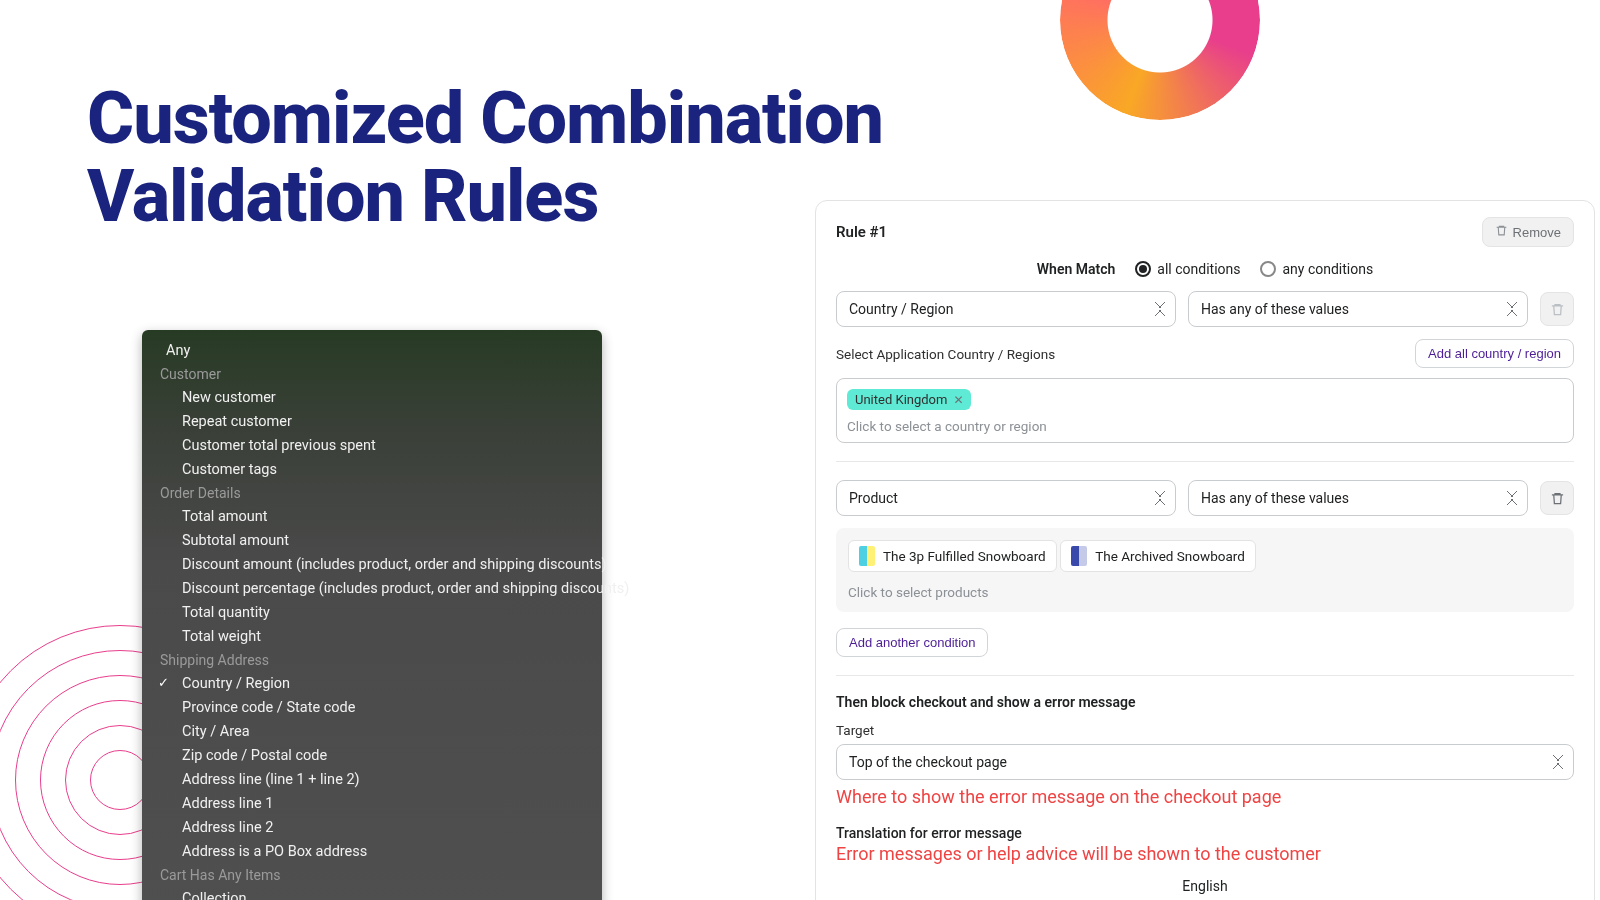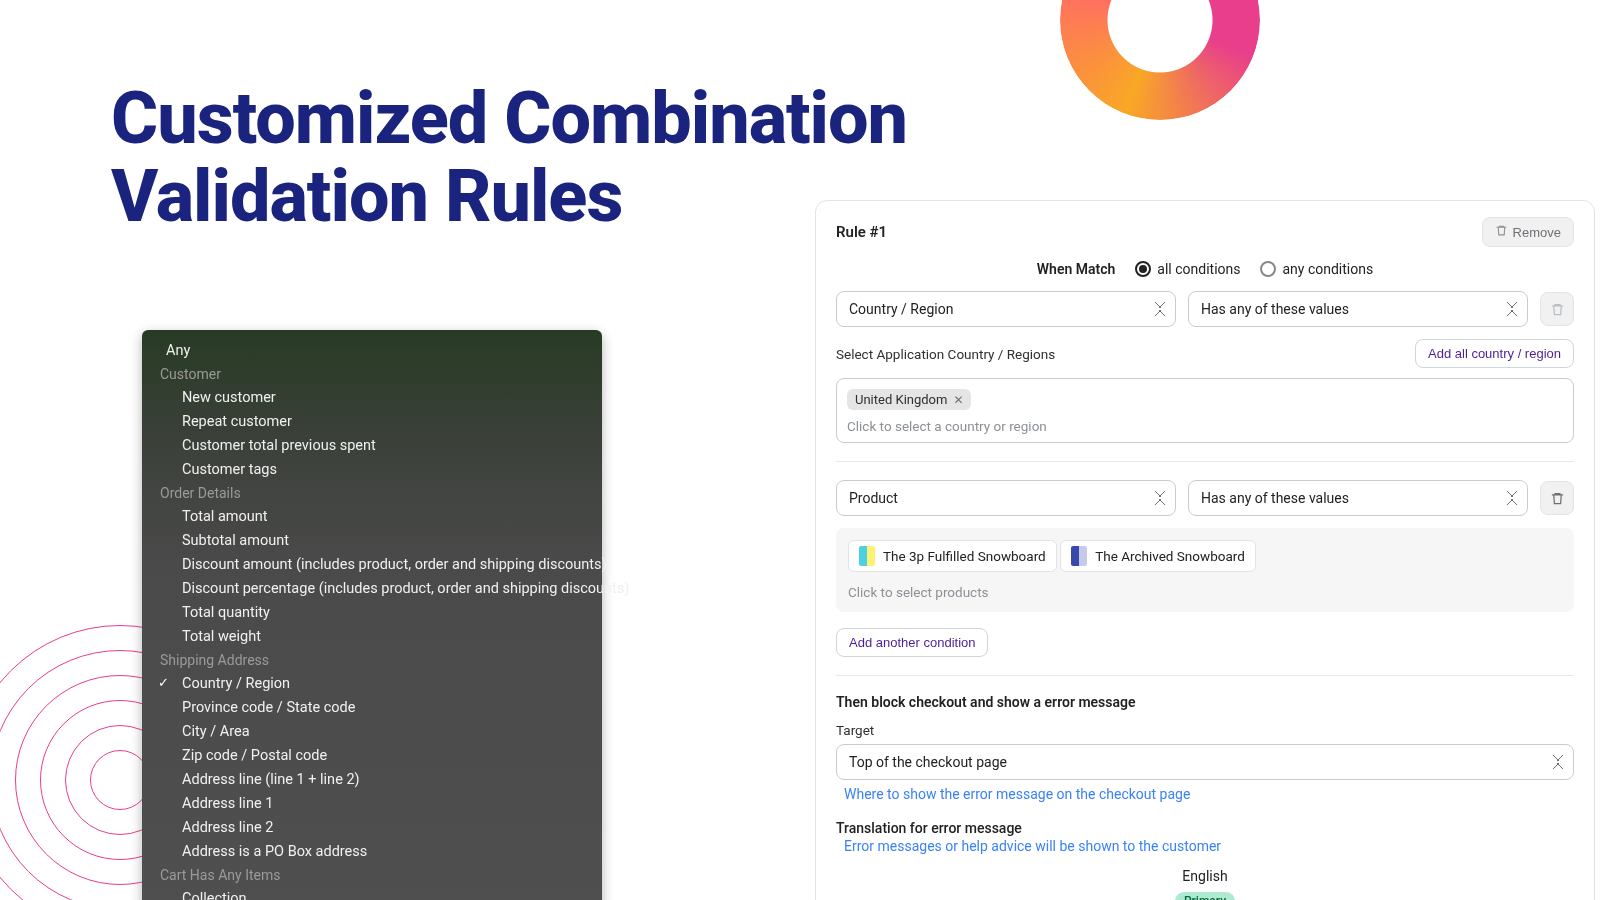--- a/index.html
+++ b/index.html
@@ -36,21 +36,21 @@
     position: absolute;
     border: 1px solid #e83e8c;
     border-radius: 50%;
     left: 50%; top: 50%;
     transform: translate(-50%, -50%);
   }
 
   .page-title {
     position: absolute;
     top: 80px;
-    left: 111px;
+    left: 87px;
     width: 900px;
     font-size: 72px;
     font-weight: 800;
     line-height: 1.08;
     color: #1a237e;
     letter-spacing: -1px;
   }
 
   
   .dropdown-panel {
@@ -177,21 +177,21 @@
   .tag-input {
     border: 1px solid #c9cccf;
     border-radius: 8px;
     padding: 8px 10px;
     background: #fff;
   }
   .tag {
     display: inline-flex;
     align-items: center;
     gap: 6px;
-    background: #e5e5e5;
+    background: #5eead4;
     border-radius: 6px;
     padding: 3px 8px;
     font-size: 13px;
     color: #303030;
     margin: 2px 4px 2px 0;
   }
   .tag .x { color: #6d7175; cursor: pointer; font-size: 12px; }
   .placeholder-line { color: #8c9196; font-size: 13.5px; margin-top: 6px; }
 
   .product-box {
@@ -213,21 +213,21 @@
   .swatch {
     width: 16px; height: 20px;
     display: inline-block;
     border-radius: 2px;
   }
   .swatch.a { background: linear-gradient(to right, #4dd0e1 50%, #fff176 50%); }
   .swatch.b { background: linear-gradient(to right, #3949ab 50%, #c5cae9 50%); }
 
   .section-title { font-weight: 600; margin-bottom: 12px; }
   .field-label { font-size: 13.5px; margin-bottom: 6px; color: #303030; }
-  .help-text { font-size: 14px; color: #3b82f6; margin-top: 6px; margin-left: 8px; }
+  .help-text { font-size: 18px; color: #ef4444; margin-top: 6px; }
 
   .lang-row { display: flex; align-items: center; gap: 8px; margin: 14px 0 8px 0; flex-direction: column; }
   .badge-primary {
     background: #aee9d1;
     color: #0a6b3d;
     border-radius: 10px;
     padding: 2px 9px;
     font-size: 12px;
     font-weight: 500;
   }

